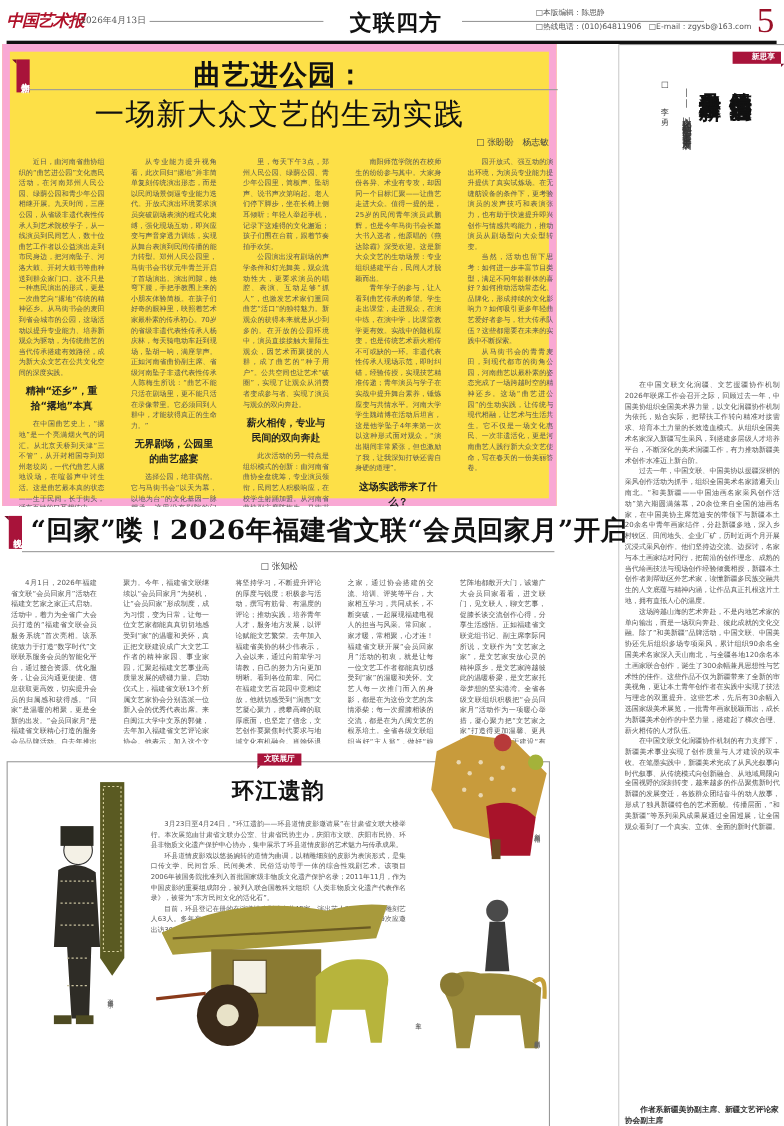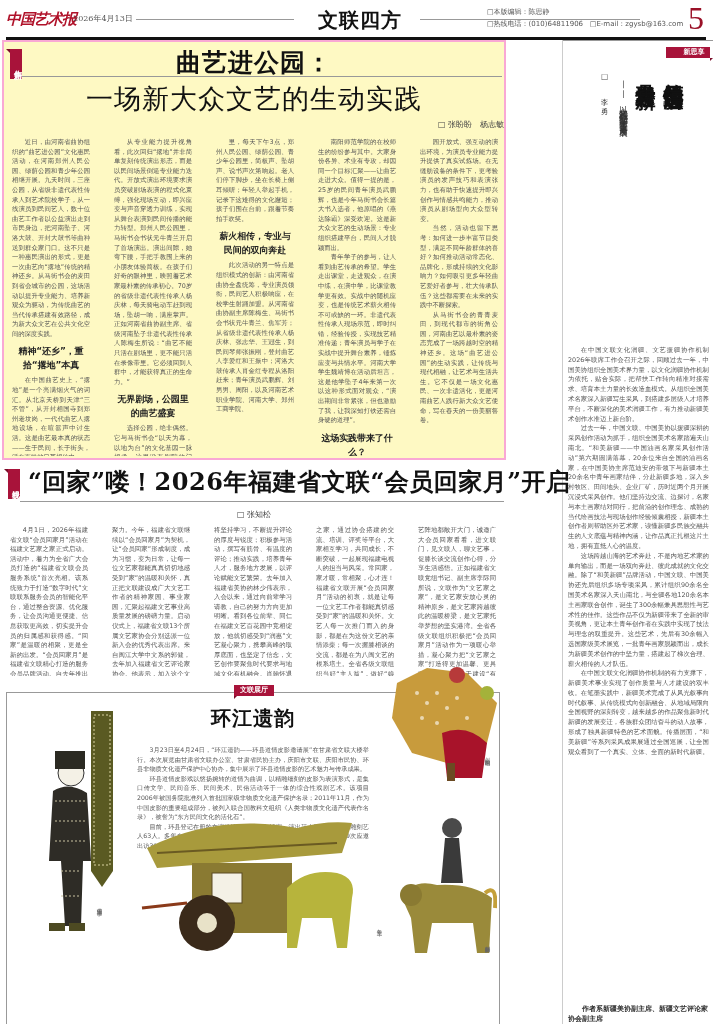--- a/index.html
+++ b/index.html
@@ -11,21 +11,21 @@
   .logo { position: absolute; left: 6px; top: 10px; font-family: "DejaVu Serif", serif; font-size: 15px; font-weight: bold; color: #b0122a; letter-spacing: -1px; font-style: italic; }
   .pub-date { position: absolute; left: 68px; top: 13px; font-size: 8px; color: #555; text-align: center; }
   .rule-left { position: absolute; left: 136px; top: 19px; width: 158px; height: 1px; background: #999; }
   .section-name { position: absolute; left: 318px; top: 7px; font-size: 20px; font-weight: bold; color: #111; letter-spacing: 1px; }
   .rule-right { position: absolute; left: 420px; top: 19px; width: 220px; height: 1px; background: #999; }
   .editor-info { position: absolute; left: 487px; top: 6px; font-size: 7px; color: #555; line-height: 12px; font-family: "DejaVu Sans", sans-serif; }
   .page-no { position: absolute; left: 688px; top: 0px; font-size: 32px; color: #9a1128; font-family: "Liberation Serif", serif; }
   .masthead-bar { position: absolute; left: 6px; top: 37px; width: 700px; height: 3px; background: #111; }
 
   
-  .art1 { position: absolute; left: 2px; top: 40px; width: 504px; height: 420px; border: 2px solid #f9a8d4; background: #fef9c3; }
+  .art1 { position: absolute; left: 2px; top: 40px; width: 504px; height: 420px; border: 7px solid #f9a8d4; background: #fde047; }
   .tag-vertical { position: absolute; width: 12px; background: #a8133a; color: #fff; font-family: "DejaVu Sans", sans-serif; font-size: 8px; font-weight: bold; text-align: center; line-height: 10px; padding: 3px 0; writing-mode: vertical-rl; }
   .tag-vertical::before { content: ""; position: absolute; left: -4px; top: 0; border-top: 4px solid #7a0d2a; border-left: 4px solid transparent; }
   .art1 .tag-vertical { left: 6px; top: 7px; height: 30px; }
   .art1-title-1 { position: absolute; left: 0; width: 100%; top: 4px; text-align: center; font-size: 25px; font-weight: bold; color: #111; letter-spacing: 1px; }
   .art1-rule { position: absolute; left: 18px; top: 34px; width: 480px; height: 1px; background: #999; }
   .art1-title-2 { position: absolute; left: 0; width: 100%; top: 39px; text-align: center; font-size: 27px; font-weight: normal; color: #111; letter-spacing: 1px; }
   .byline { position: absolute; left: 0; width: 100%; text-align: center; font-size: 8px; color: #444; font-family: "DejaVu Sans", sans-serif; }
   .art1 .byline { top: 77px; text-align: right; }
 
   .cols { position: absolute; display: flex; gap: 24px; }
@@ -101,20 +101,21 @@
       <p>今天的“曲艺进公园”，正是一场精神上的“还乡”。不同的是，昔日“撂地”是谋生，今日公演是惠民；当年漂泊的民间艺人，成了此刻的艺术家、非遗代表性传承人。从马街书会的田间地头到郑州的城市公园，场地变了，身份变了，但“不设舞台、不收门票、与民同乐”的原生态内核始终未变。</p>
     </div>
     <div class="col">
       <p>从专业能力提升视角看，此次回归“撂地”并非简单复刻传统演出形态，而是以民间场景倒逼专业能力迭代。开放式演出环境要求演员突破剧场表演的程式化束缚，强化现场互动，即兴应变与声音穿透力训练，实现从舞台表演到民间传播的能力转型。郑州人民公园里，马街书会书状元牛青兰开启了首场演出。演出间隙，她弯下腰，手把手教围上来的小朋友体验简板。在孩子们好奇的眼神里，映照着艺术家最朴素的传承初心。70岁的省级非遗代表性传承人杨庆林，每天骑电动车赶到现场，坠胡一响，满座掌声。正如河南省曲协副主席、省级河南坠子非遗代表性传承人陈梅生所说：“曲艺不能只活在剧场里，更不能只活在录像带里。它必须回到人群中，才能获得真正的生命力。”</p>
       <h4>无界剧场，公园里的曲艺盛宴</h4>
       <p>选择公园，绝非偶然。它与马街书会“以天为幕，以地为台”的文化基因一脉相承。这里没有剧院的门槛，没有仪式的拘束，人们或散步、或健身、或闲坐，是城市生活最松弛的日常。当曲艺走进公园，这片绿意空间便悄然完成了文化赋能——从单纯的休憩场所升华为“没有围墙的剧场”“流动的文化客厅”。</p>
 
     </div>
     <div class="col">
       <p>里，每天下午3点，郑州人民公园、绿荫公园、青少年公园里，简板声、坠胡声、说书声次第响起。老人们停下脚步，坐在长椅上侧耳倾听；年轻人举起手机，记录下这难得的文化邂逅；孩子们围在台前，跟着节奏拍手欢笑。</p>
+      <p>公园演出没有剧场的声学条件和灯光舞美，观众流动性大，更要求演员的唱腔、表演、互动足够“抓人”，也激发艺术家们重回曲艺“活口”的独特魅力。新观众的获得本来就是从少到多的。在开放的公园环境中，演员直接接触大量陌生观众，因艺术而聚拢的人群，成了曲艺的“种子用户”。公共空间也让艺术“破圈”，实现了让观众从消费者变成参与者、实现了演员与观众的双向奔赴。</p>
       <h4>薪火相传，专业与民间的双向奔赴</h4>
       <p>此次活动的另一特点是组织模式的创新：由河南省曲协全盘统筹，专业演员领衔，民间艺人积极响应，在校学生射踊加盟。从河南省曲协副主席陈梅生、马街书会书状元牛青兰、焦军芳；从省级非遗代表性传承人杨庆林、张志华、王冠生，到民间琴师张振刚，登封曲艺人李爱红和王振中；河洛大鼓传承人肖金红专程从洛阳赶来；青年演员武鹏辉、刘男男、周阳，以及河南艺术职业学院、河南大学、郑州工商学院、</p>
     </div>
     <div class="col">
       <p>南阳师范学院的在校师生的纷纷参与其中。大家身份各异、术业有专攻，却因同一个目标汇聚——让曲艺走进大众。值得一提的是，25岁的民间青年演员武鹏辉，也是今年马街书会长篇大书入选者，他原唱的《燕达除霸》深受欢迎。这是新大众文艺的生动场景：专业组织搭建平台，民间人才脱颖而出。</p>
       <p>青年学子的参与，让人看到曲艺传承的希望。学生走出课堂，走进观众，在演中练，在演中学，比课堂教学更有效。实战中的随机应变，也是传统艺术薪火相传不可或缺的一环。非遗代表性传承人现场示范，即时纠错，经验传授，实现技艺精准传递；青年演员与学子在实战中提升舞台素养，锤炼应变与共情水平。河南大学学生魏靖博在活动后坦言，这是他学坠子4年来第一次以这种形式面对观众，“演出期间非常紧张，但也激励了我，让我深知打铁还需自身硬的道理”。</p>
       <h4>这场实践带来了什么？</h4>
       <p>活动虽已落幕，但“协会组织+公益参与+公园场馆”的创新模式，不仅实现了专业能力和新观众培养的双向提升，也为传统曲艺的现代实践带来双重启示。</p>
 
     </div>

